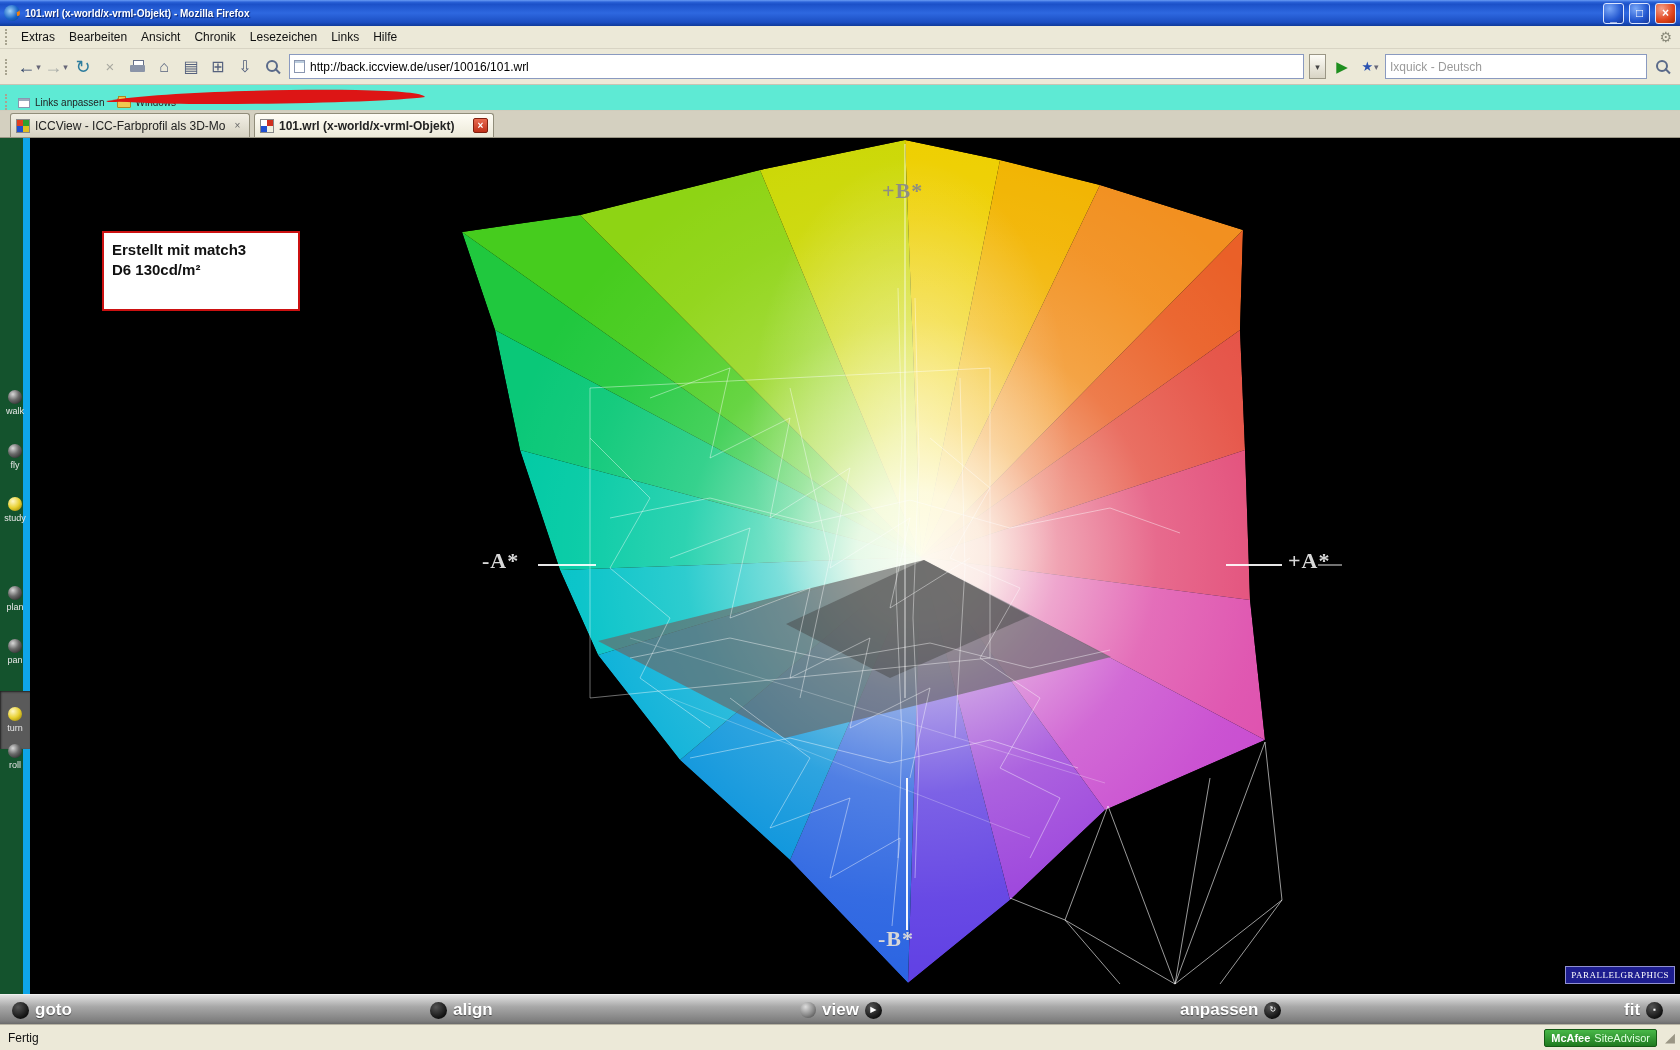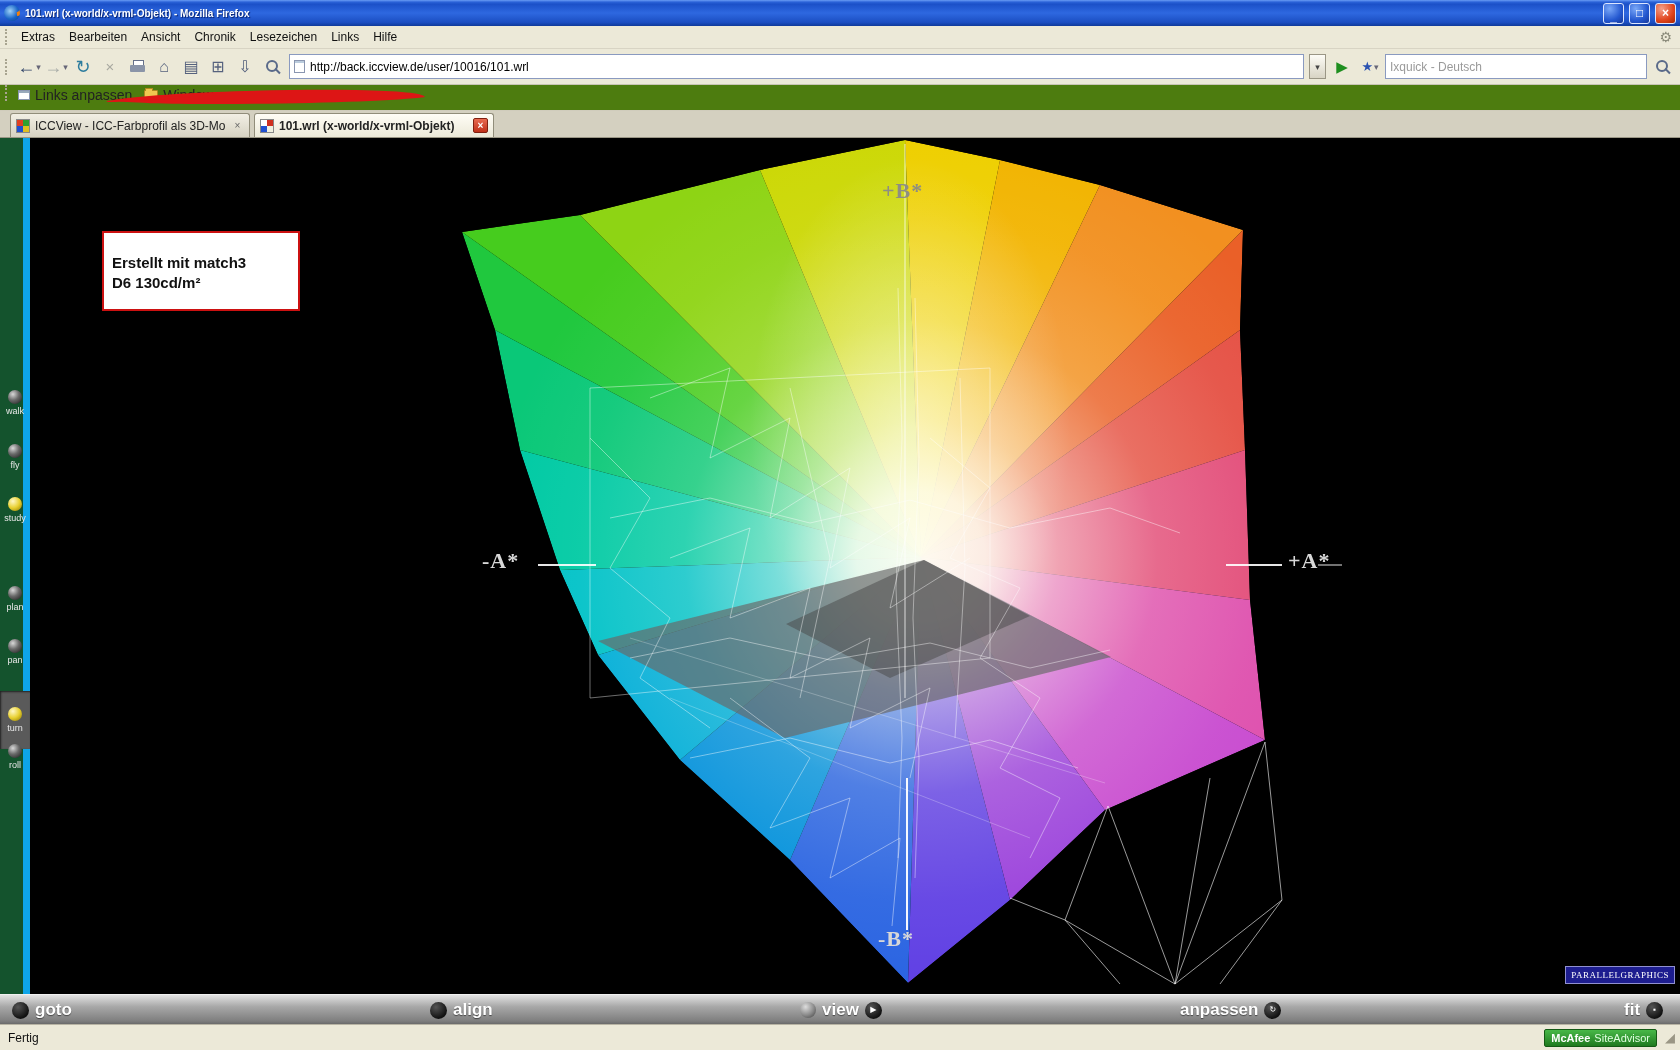--- a/index.html
+++ b/index.html
@@ -47,22 +47,22 @@
   .url-input{border:none;outline:none;flex:1;font-size:12px;color:#000;font-family:"Liberation Sans",sans-serif;background:transparent}
   .dd-btn{width:17px;height:25px;background:linear-gradient(#fdfcf6,#d8d4c4);border:1px solid #9a96850;border:1px solid #9a9685;
     display:flex;align-items:center;justify-content:center;font-size:9px;color:#444}
   .go-btn{width:26px;height:26px;display:flex;align-items:center;justify-content:center;color:#1f8f1f;font-size:15px}
   .search-box{width:262px;height:25px;background:#fff;border:1px solid #8a9ac0;display:flex;align-items:center;padding:8px 4px;gap:3px}
   .search-star{color:#2a52b0;font-size:13px}
   .search-input{border:none;outline:none;flex:1;font-size:12px;font-family:"Liberation Sans",sans-serif;color:#333;background:transparent}
   .search-input::placeholder{color:#9a9a9a}
 
   
-  .bookmarksbar{height:26px;flex:0 0 26px;background:#4d7c0f;display:flex;align-items:flex-start;padding:0 4px;
-    border-bottom:1px solid #d0ccbc;font-size:14px;color:#222;position:relative}
+  .bookmarksbar{height:26px;flex:0 0 26px;background:#5eead4;display:flex;align-items:flex-end;padding:0 4px;
+    border-bottom:1px solid #d0ccbc;font-size:10px;color:#222;position:relative}
   .bm-item{display:flex;align-items:center;gap:5px;padding:2px 8px 2px 4px}
   .i-winbox{width:12px;height:10px;background:#fff;border:1px solid #8a96b0;box-shadow:inset 0 2px 0 #9ab;display:inline-block}
   .i-folder{width:14px;height:10px;background:#f0c850;border:1px solid #b08820;border-radius:1px;position:relative;display:inline-block}
   .i-folder::before{content:"";position:absolute;top:-3px;left:0;width:6px;height:2px;background:#f0c850;border:1px solid #b08820;border-bottom:none}
   .scribble{position:absolute;left:96px;top:3px;z-index:5;pointer-events:none}
 
   
   .tabbar{height:27px;flex:0 0 27px;background:#d4d0c0;display:flex;align-items:flex-end;padding:3px 4px 0 10px;gap:4px;border-bottom:1px solid #9a9685}
   .tab{width:240px;height:24px;display:flex;align-items:center;gap:5px;padding:0 5px;font-size:12px;color:#222;
     border:1px solid #918d7a;border-bottom:none;border-radius:3px 3px 0 0;background:linear-gradient(#f2efe4,#d6d2c2);overflow:hidden;white-space:nowrap}
@@ -82,21 +82,21 @@
   .sphere{width:14px;height:14px;border-radius:50%;background:radial-gradient(circle at 35% 30%,#e8e8e8,#9a9a9a 45%,#2a2a2a);display:inline-block}
   .sphere.yellow{background:radial-gradient(circle at 35% 30%,#fff8c8,#e8d030 50%,#8a7400)}
   .sphere.dark{background:radial-gradient(circle at 35% 30%,#d8d8d8,#6a6a6a 45%,#161616)}
   .side-label{font-size:9px;color:#e8e8e8}
   .side-tool.pressed{background:#5a5a5a;box-shadow:inset 1px 1px 2px #222;padding:16px 0}
 
   .canvas{position:relative;width:1650px;height:856px;background:#000;overflow:hidden}
   .gamut-svg{position:absolute;left:0;top:0}
 
   .info-box{position:absolute;left:72px;top:93px;width:198px;height:80px;background:#fff;border:2px solid #cc1111;
-    padding:20px 8px;color:#111;font-size:15px;font-weight:bold;line-height:1.35;z-index:3}
+    padding:7px 8px;color:#111;font-size:15px;font-weight:bold;line-height:1.35;z-index:3}
   .axis-label{position:absolute;font-family:"Liberation Serif",serif;font-weight:bold;font-size:22px;color:#d8d8d8;z-index:2;letter-spacing:1px}
   .axis-label.dim{color:#8e8e82}
   .pg-logo{position:absolute;right:5px;bottom:10px;background:#1d1d8f;border:1px solid #9090d0;color:#fff;
     font-family:"Liberation Serif",serif;font-size:9px;letter-spacing:0.5px;padding:3px 5px;z-index:3}
 
   
   .vrml-toolbar{height:30px;flex:0 0 30px;position:relative;
     background:linear-gradient(180deg,#e2e2e2,#a8a8a8 40%,#7e7e7e 90%,#6a6a6a);border-top:1px solid #f0f0f0}
   .vt-group{position:absolute;top:0;height:30px;display:flex;align-items:center;gap:6px}
   .vt-label{color:#fff;font-weight:bold;font-size:17px;text-shadow:0 1px 1px rgba(0,0,0,.5)}

